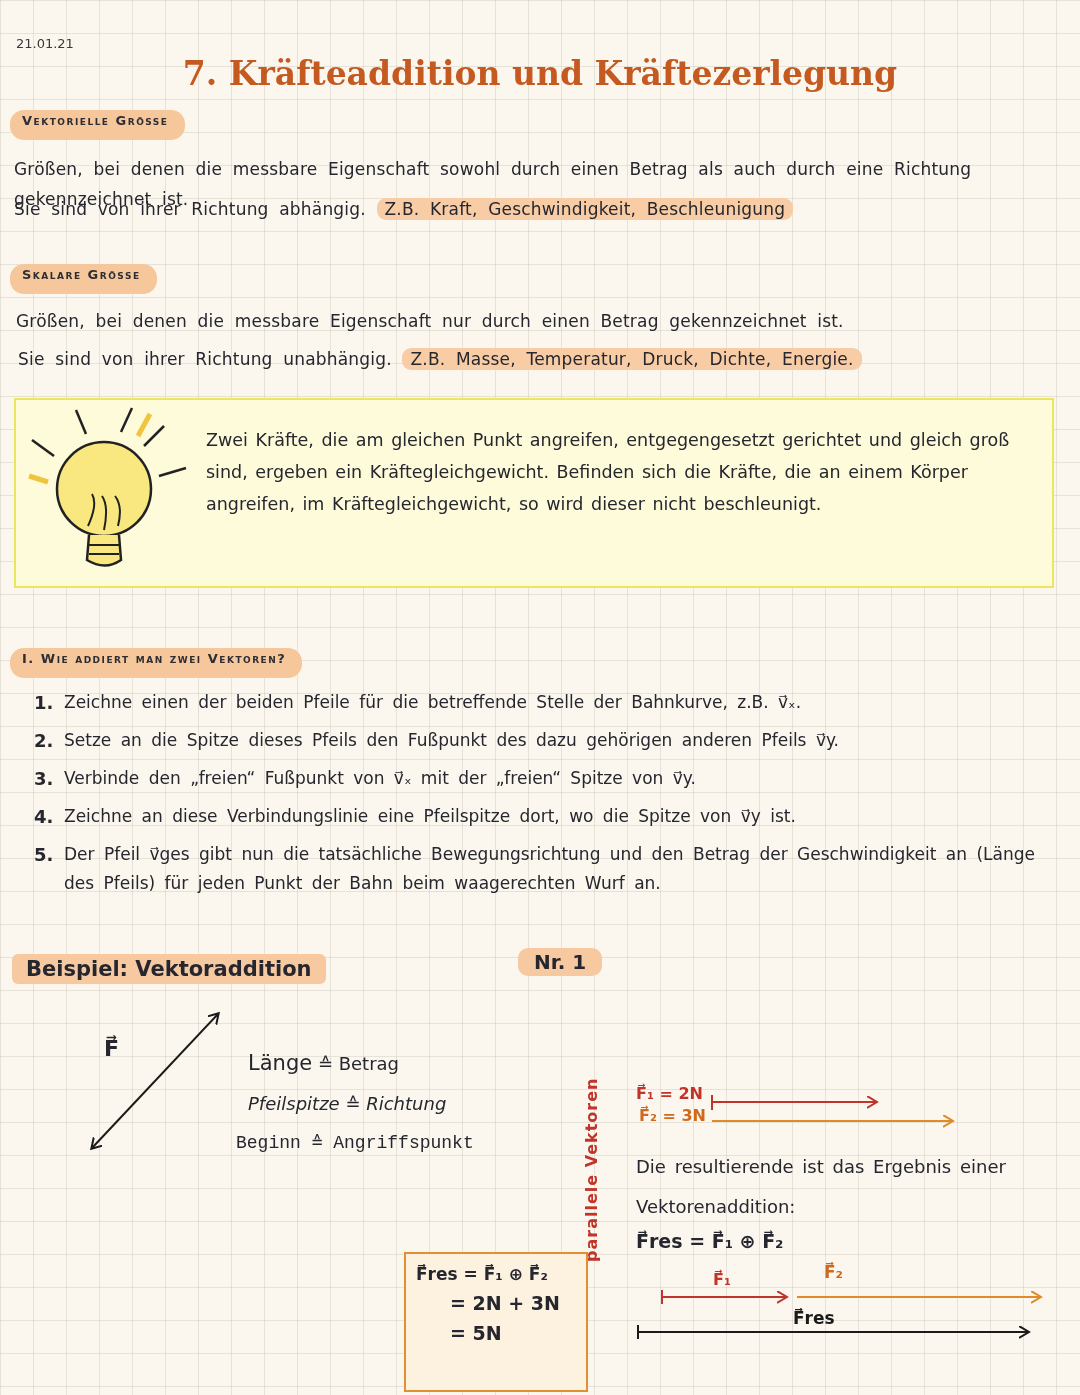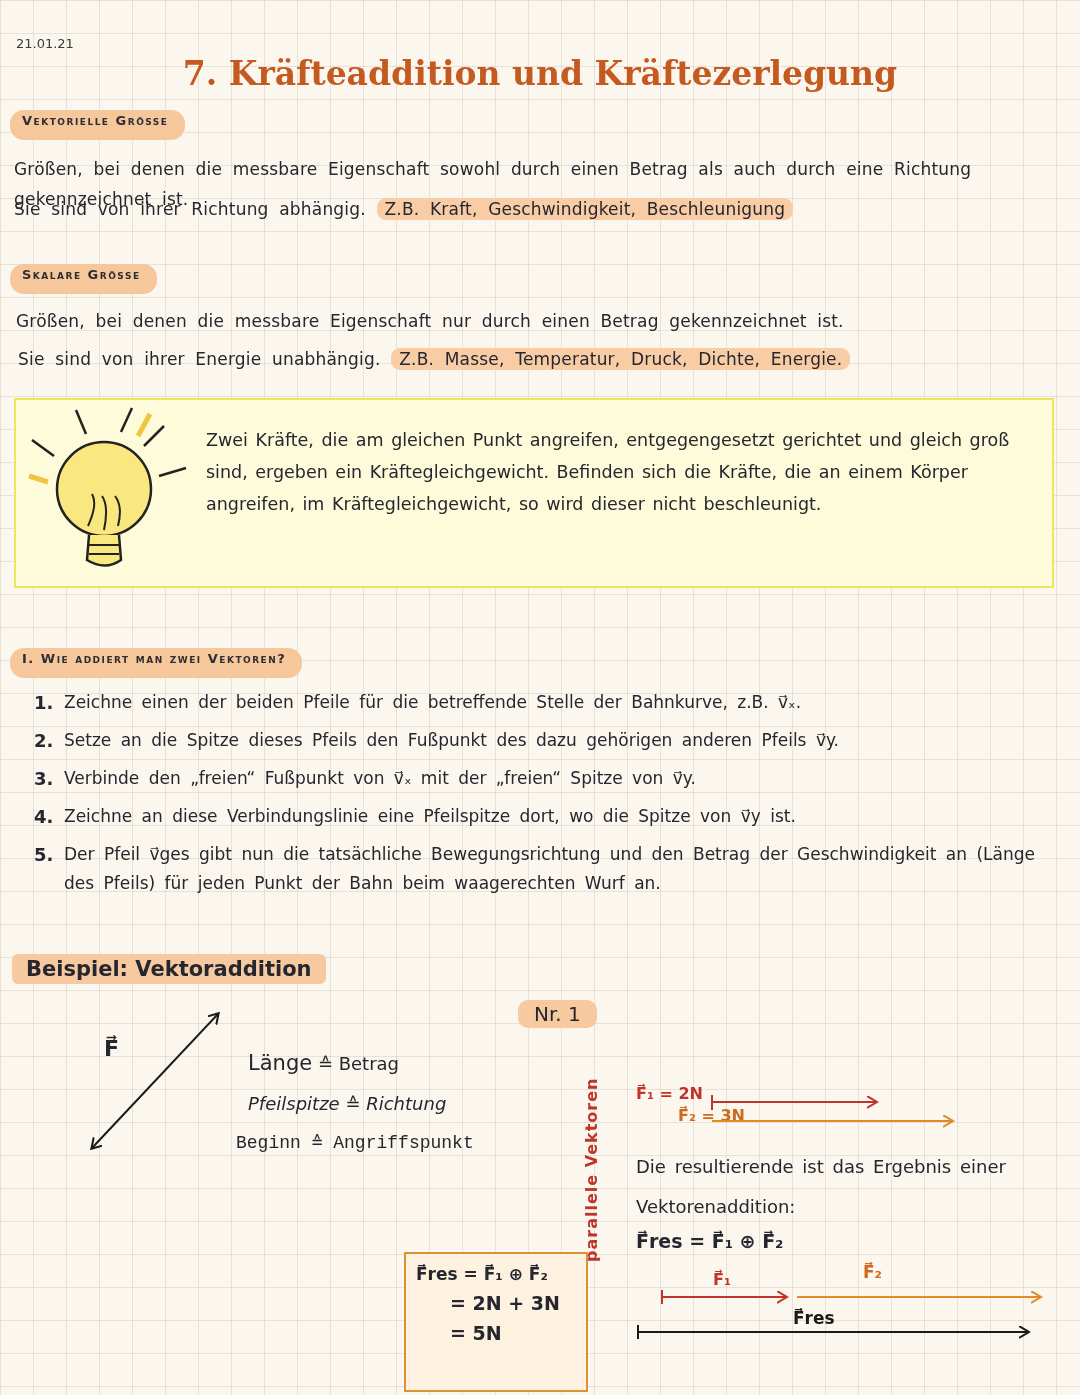--- a/index.html
+++ b/index.html
@@ -31,30 +31,30 @@
     background:#fdfbda;border:2px solid #ece65e;box-sizing:border-box;
   }
   .notetext{position:absolute;left:190px;top:24px;width:850px;
     font-size:17.5px;line-height:32px;word-spacing:2px;}
   .steps{left:34px;top:688px;width:1030px;list-style:none;margin:0;padding:0;}
   .steps li{display:flex;margin-bottom:9px;font-size:17px;line-height:29px;}
   .steps .num{width:30px;flex:0 0 30px;font-weight:bold;font-size:18px;}
   .steps .txt{flex:1;word-spacing:4px;}
   .beispiel{left:12px;top:954px;background:#f7c9a1;border-radius:6px;
     padding:3px 14px;font-size:21px;font-weight:bold;}
-  .nr{left:518px;top:1000px;background:#f7c9a1;border-radius:10px;
-    padding:2px 16px;font-size:20px;font-weight:normal;}
+  .nr{left:518px;top:948px;background:#f7c9a1;border-radius:10px;
+    padding:2px 16px;font-size:20px;font-weight:bold;}
   .flabel{left:104px;top:1036px;font-size:22px;font-weight:bold;}
   .legend-row{font-size:18px;margin-top:13px;}
   .legend-row .term{font-size:21px;}
   .vertical-red{
     left:582px;top:1262px;transform:rotate(-90deg);transform-origin:0 0;
     color:#c0342a;font-size:16px;font-weight:bold;letter-spacing:1px;white-space:nowrap;
   }
-  .red{color:#c0342a;} .orange{color:#cd6a1e;margin-left:39px;}
+  .red{color:#c0342a;} .orange{color:#cd6a1e;}
   .veclabel{font-size:16px;font-weight:bold;white-space:nowrap;}
   .restext{font-size:18px;word-spacing:3px;white-space:nowrap;}
   .resformula{font-size:19px;font-weight:bold;}
   .calcbox{
     left:404px;top:1252px;width:184px;height:140px;box-sizing:border-box;
     border:2px solid #df9030;background:#fcf2df;padding:10px 10px;
   }
   .calcbox .l1{font-size:17px;font-weight:bold;}
   .calcbox .l2,.calcbox .l3{font-size:19px;font-weight:bold;margin-left:34px;margin-top:8px;}
   svg.overlay{position:absolute;left:0;top:0;pointer-events:none;}
@@ -74,21 +74,21 @@
   <div class="abs para" style="left:14px;top:194px;width:1058px;">
     <span>Sie sind von ihrer Richtung abhängig.</span>
     <span class="hl">Z.B. Kraft, Geschwindigkeit, Beschleunigung</span>
   </div>
 
   <div class="abs" style="left:10px;top:264px;">
     <span class="pill">Skalare Grösse</span>
   </div>
   <div class="abs para" style="left:16px;top:306px;width:1058px;">Größen, bei denen die messbare Eigenschaft nur durch einen Betrag gekennzeichnet ist.</div>
   <div class="abs para" style="left:18px;top:344px;width:1058px;">
-    <span>Sie sind von ihrer Energie unabhängig.</span>
+    <span>Sie sind von ihrer Richtung unabhängig.</span>
     <span class="hl">Z.B. Masse, Temperatur, Druck, Dichte, Energie.</span>
   </div>
 
   <div class="abs notebox">
     <svg class="abs" style="left:10px;top:4px;" width="175" height="180" viewBox="0 0 175 180">
       <line x1="95" y1="28" x2="106" y2="4" stroke="#222" stroke-width="2.5"></line>
       <line x1="118" y1="42" x2="138" y2="22" stroke="#222" stroke-width="2.5"></line>
       <line x1="60" y1="30" x2="50" y2="6" stroke="#222" stroke-width="2.5"></line>
       <line x1="133" y1="72" x2="160" y2="64" stroke="#222" stroke-width="2.5"></line>
       <line x1="28" y1="52" x2="6" y2="36" stroke="#222" stroke-width="2.5"></line>

